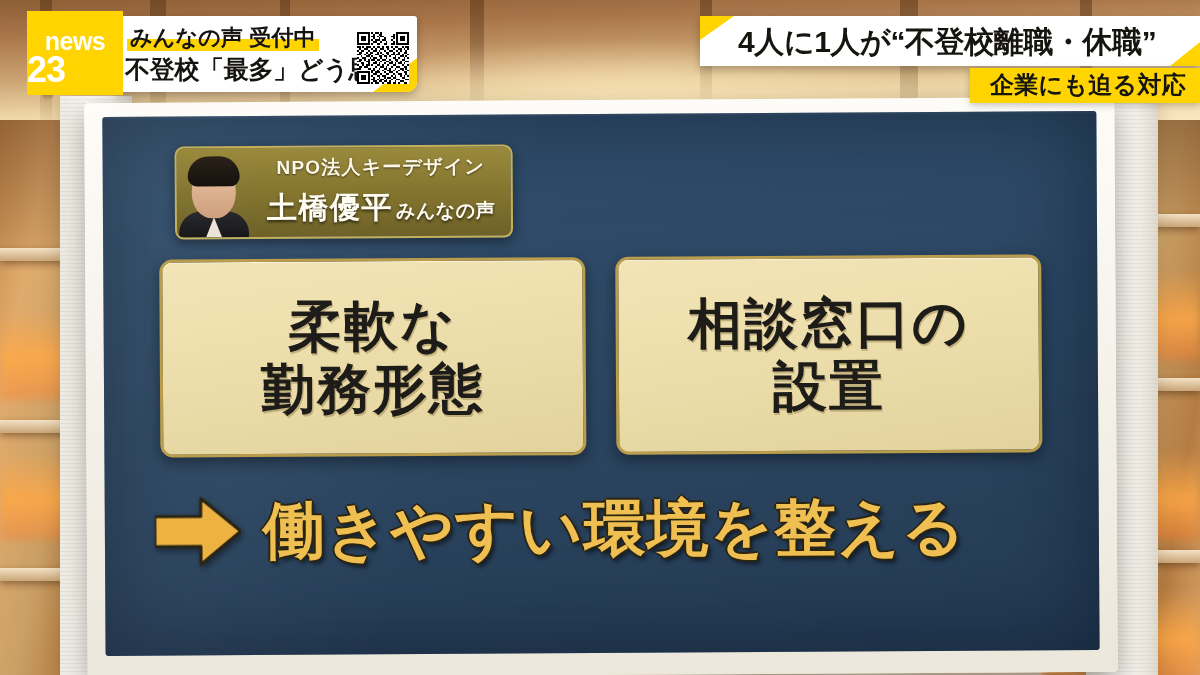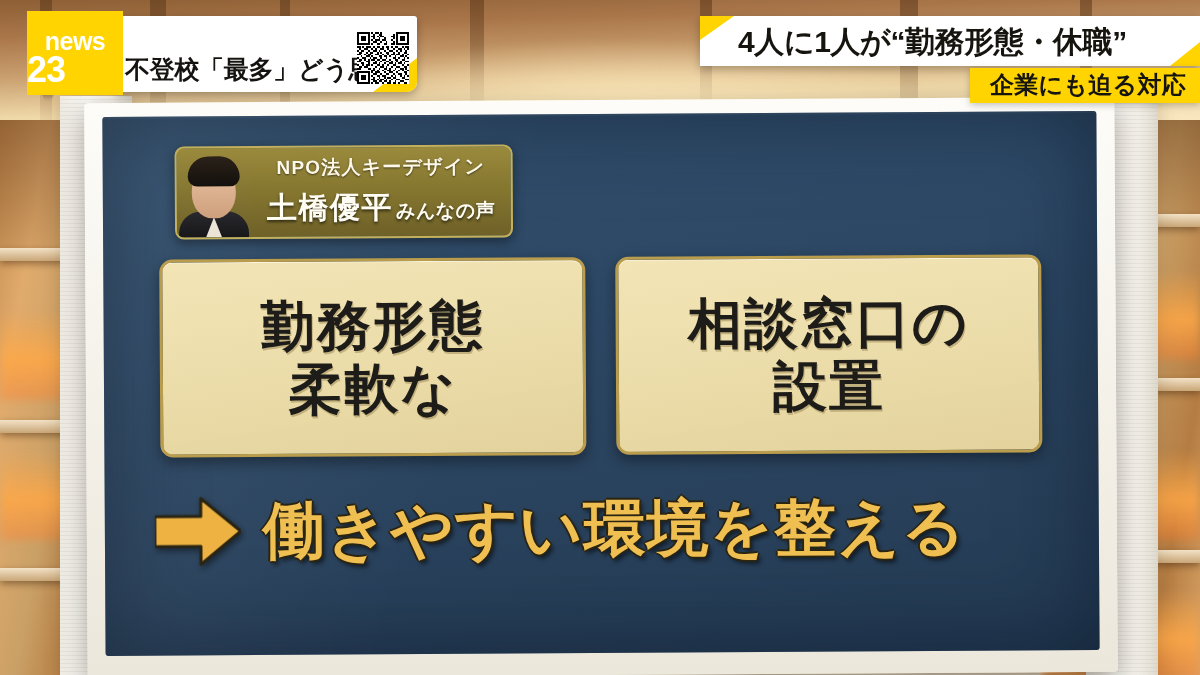--- a/index.html
+++ b/index.html
@@ -295,22 +295,22 @@
           <div class="np-rule"></div>
           <div class="np-name-row">
             <span class="np-name">土橋優平</span>
             <span class="np-title">みんなの声</span>
           </div>
         </div>
       </div>
 
       <div class="cards">
         <div class="card">
+          <div class="card-line">柔軟な</div>
           <div class="card-line">勤務形態</div>
-          <div class="card-line">柔軟な</div>
         </div>
         <div class="card">
           <div class="card-line">相談窓口の</div>
           <div class="card-line">設置</div>
         </div>
       </div>
 
       <div class="conclusion">
         <svg class="arrow-icon" viewBox="0 0 86 70">
           <polygon points="0,20 46,20 46,2 86,35 46,68 46,50 0,50" fill="#edb242" stroke="#2a2413" stroke-width="3" stroke-linejoin="round"></polygon>
@@ -321,20 +321,21 @@
   </div>
 
   <div class="logo">
     <div class="logo-shape"></div>
     <div class="logo-news">news</div>
     <div class="logo-23">23</div>
   </div>
 
   <div class="promo">
     <div class="promo-corner"></div>
+    <div class="promo-l1">みんなの声 受付中</div>
     <div class="promo-l2">不登校「最多」どう思う</div>
     <svg class="qr" viewBox="0 0 29 29" shape-rendering="crispEdges">
       <rect width="29" height="29" fill="#fff"></rect>
       <g fill="#000">
         <path d="M0 0h7v7H0z"></path>
           <path d="M22 0h7v7h-7z"></path>
           <path d="M0 22h7v7H0z"></path>
       </g>
       <g fill="#fff">
         <path d="M1 1h5v5H1z"></path>
@@ -548,19 +549,19 @@
         <path d="M20 28h2v1h-2z"></path>
           <path d="M23 28h1v1h-1z"></path>
           <path d="M26 28h2v1h-2z"></path>
       </g>
     </svg>
   </div>
 
   <div class="headline">
     <div class="hl-corner-tl"></div>
     <div class="hl-corner-br"></div>
-    <div class="hl-text">4人に1人が“勤務形態・休職”</div>
+    <div class="hl-text">4人に1人が“不登校離職・休職”</div>
   </div>
   <div class="subhead">
     <div class="subhead-text">企業にも迫る対応</div>
   </div>
 
 </div>
 
 </body></html>

